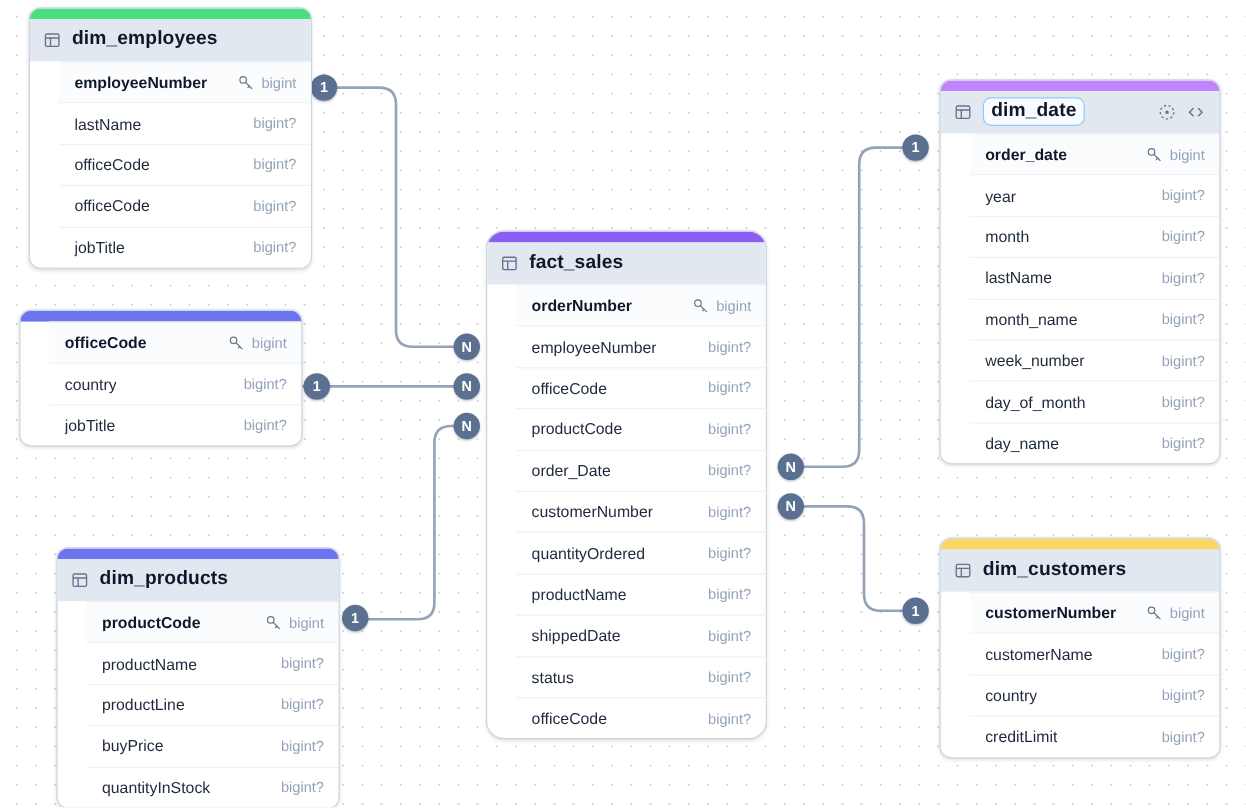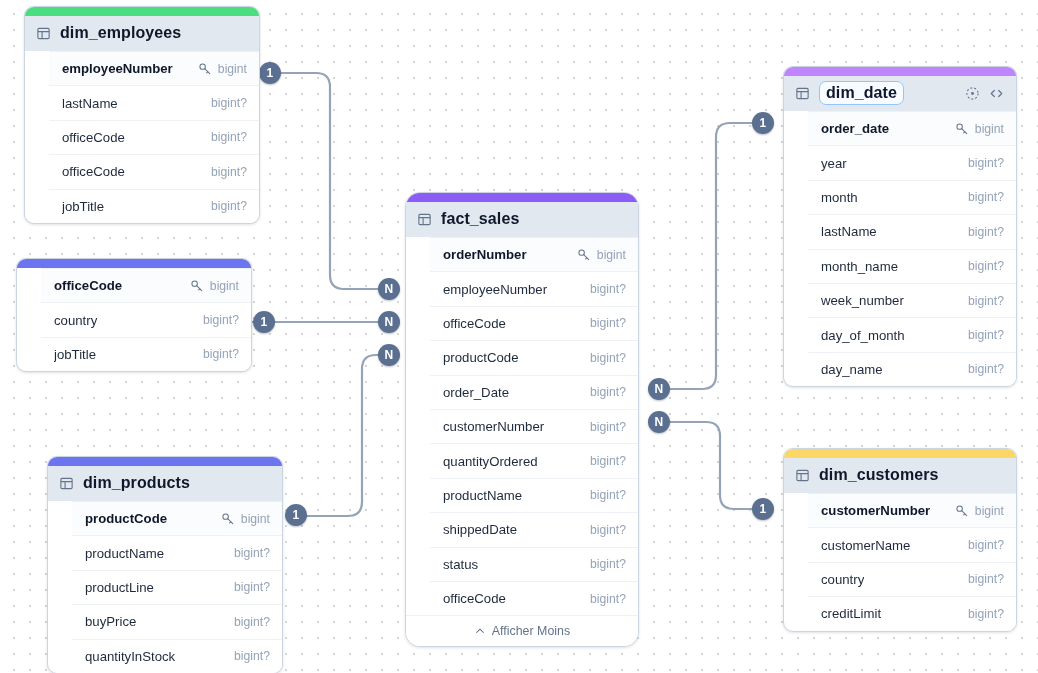--- a/index.html
+++ b/index.html
@@ -386,28 +386,20 @@
         <span class="col-right">
           <span class="col-type">bigint?</span>
         </span>
       </div>
       <div class="row">
         <span class="col-name">officeCode</span>
         <span class="col-right">
           <span class="col-type">bigint?</span>
         </span>
       </div>
-      <div class="node-foot">
-        <span style="display: flex;">
-          <svg width="12" height="12" viewBox="0 0 16 16" fill="none" stroke="#64748b" stroke-width="1.4" stroke-linecap="round" stroke-linejoin="round">
-            <polyline points="3.5,10 8,5.5 12.5,10"></polyline>
-          </svg>
-        </span>
-        <span>Afficher Moins</span>
-      </div>
     </div>
   <div id="node-dim_date" class="node">
       <div class="node-accent" style="background: rgb(192, 132, 252);"></div>
       <div class="node-head">
         <span>
           <svg width="15" height="15" viewBox="0 0 16 16" class="tbl-icon" fill="none" stroke="#64748b" stroke-width="1.2">
             <rect x="2" y="2.5" width="12" height="11" rx="1.3"></rect>
             <line x1="2" y1="6" x2="14" y2="6"></line>
             <line x1="6.5" y1="6" x2="6.5" y2="13.5"></line>
           </svg>

